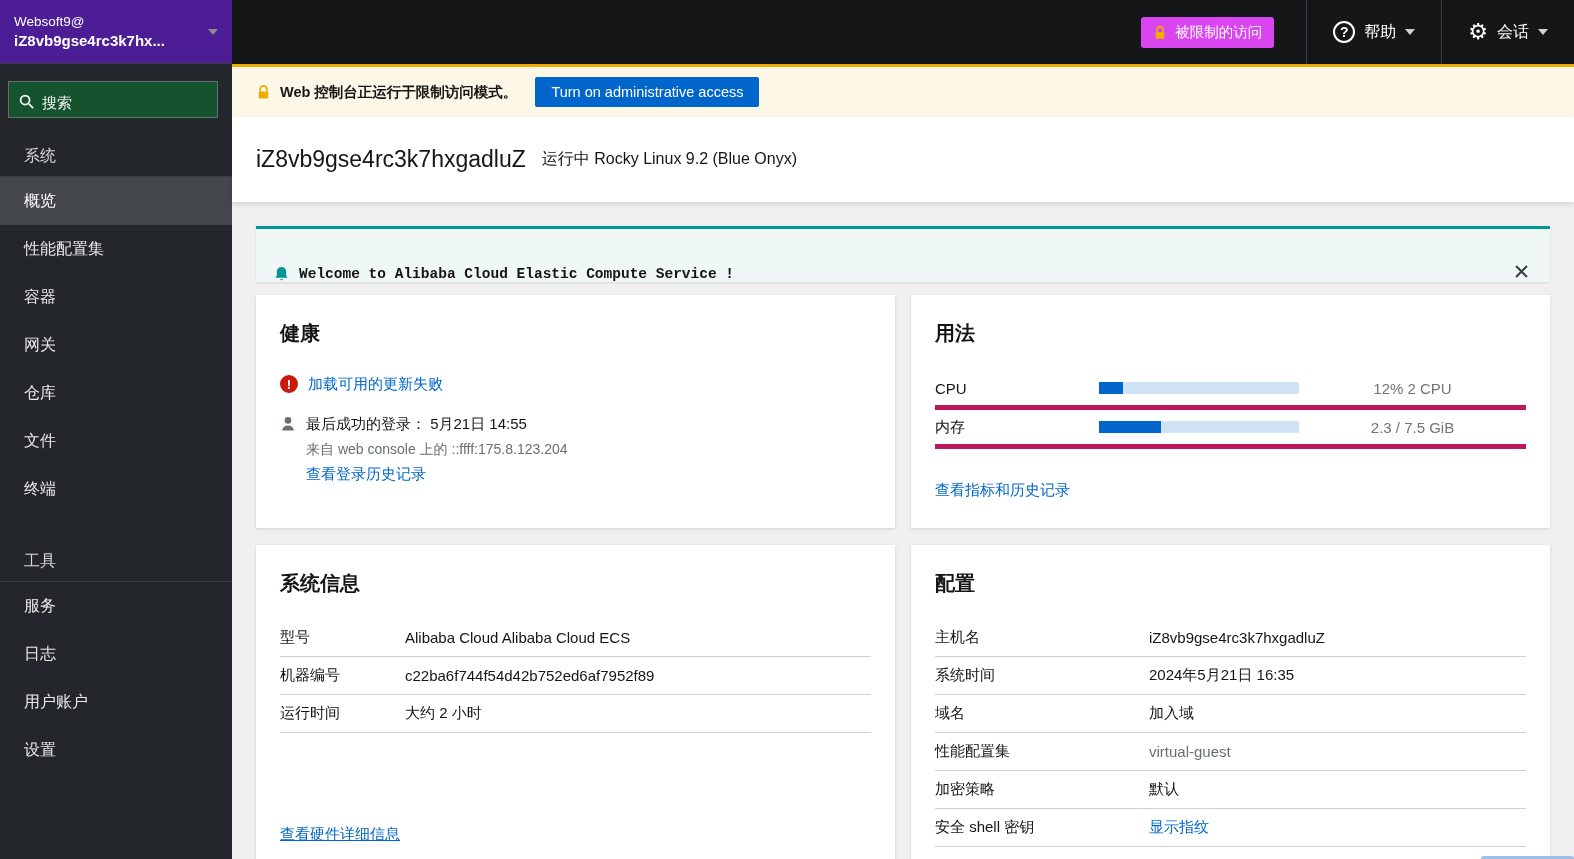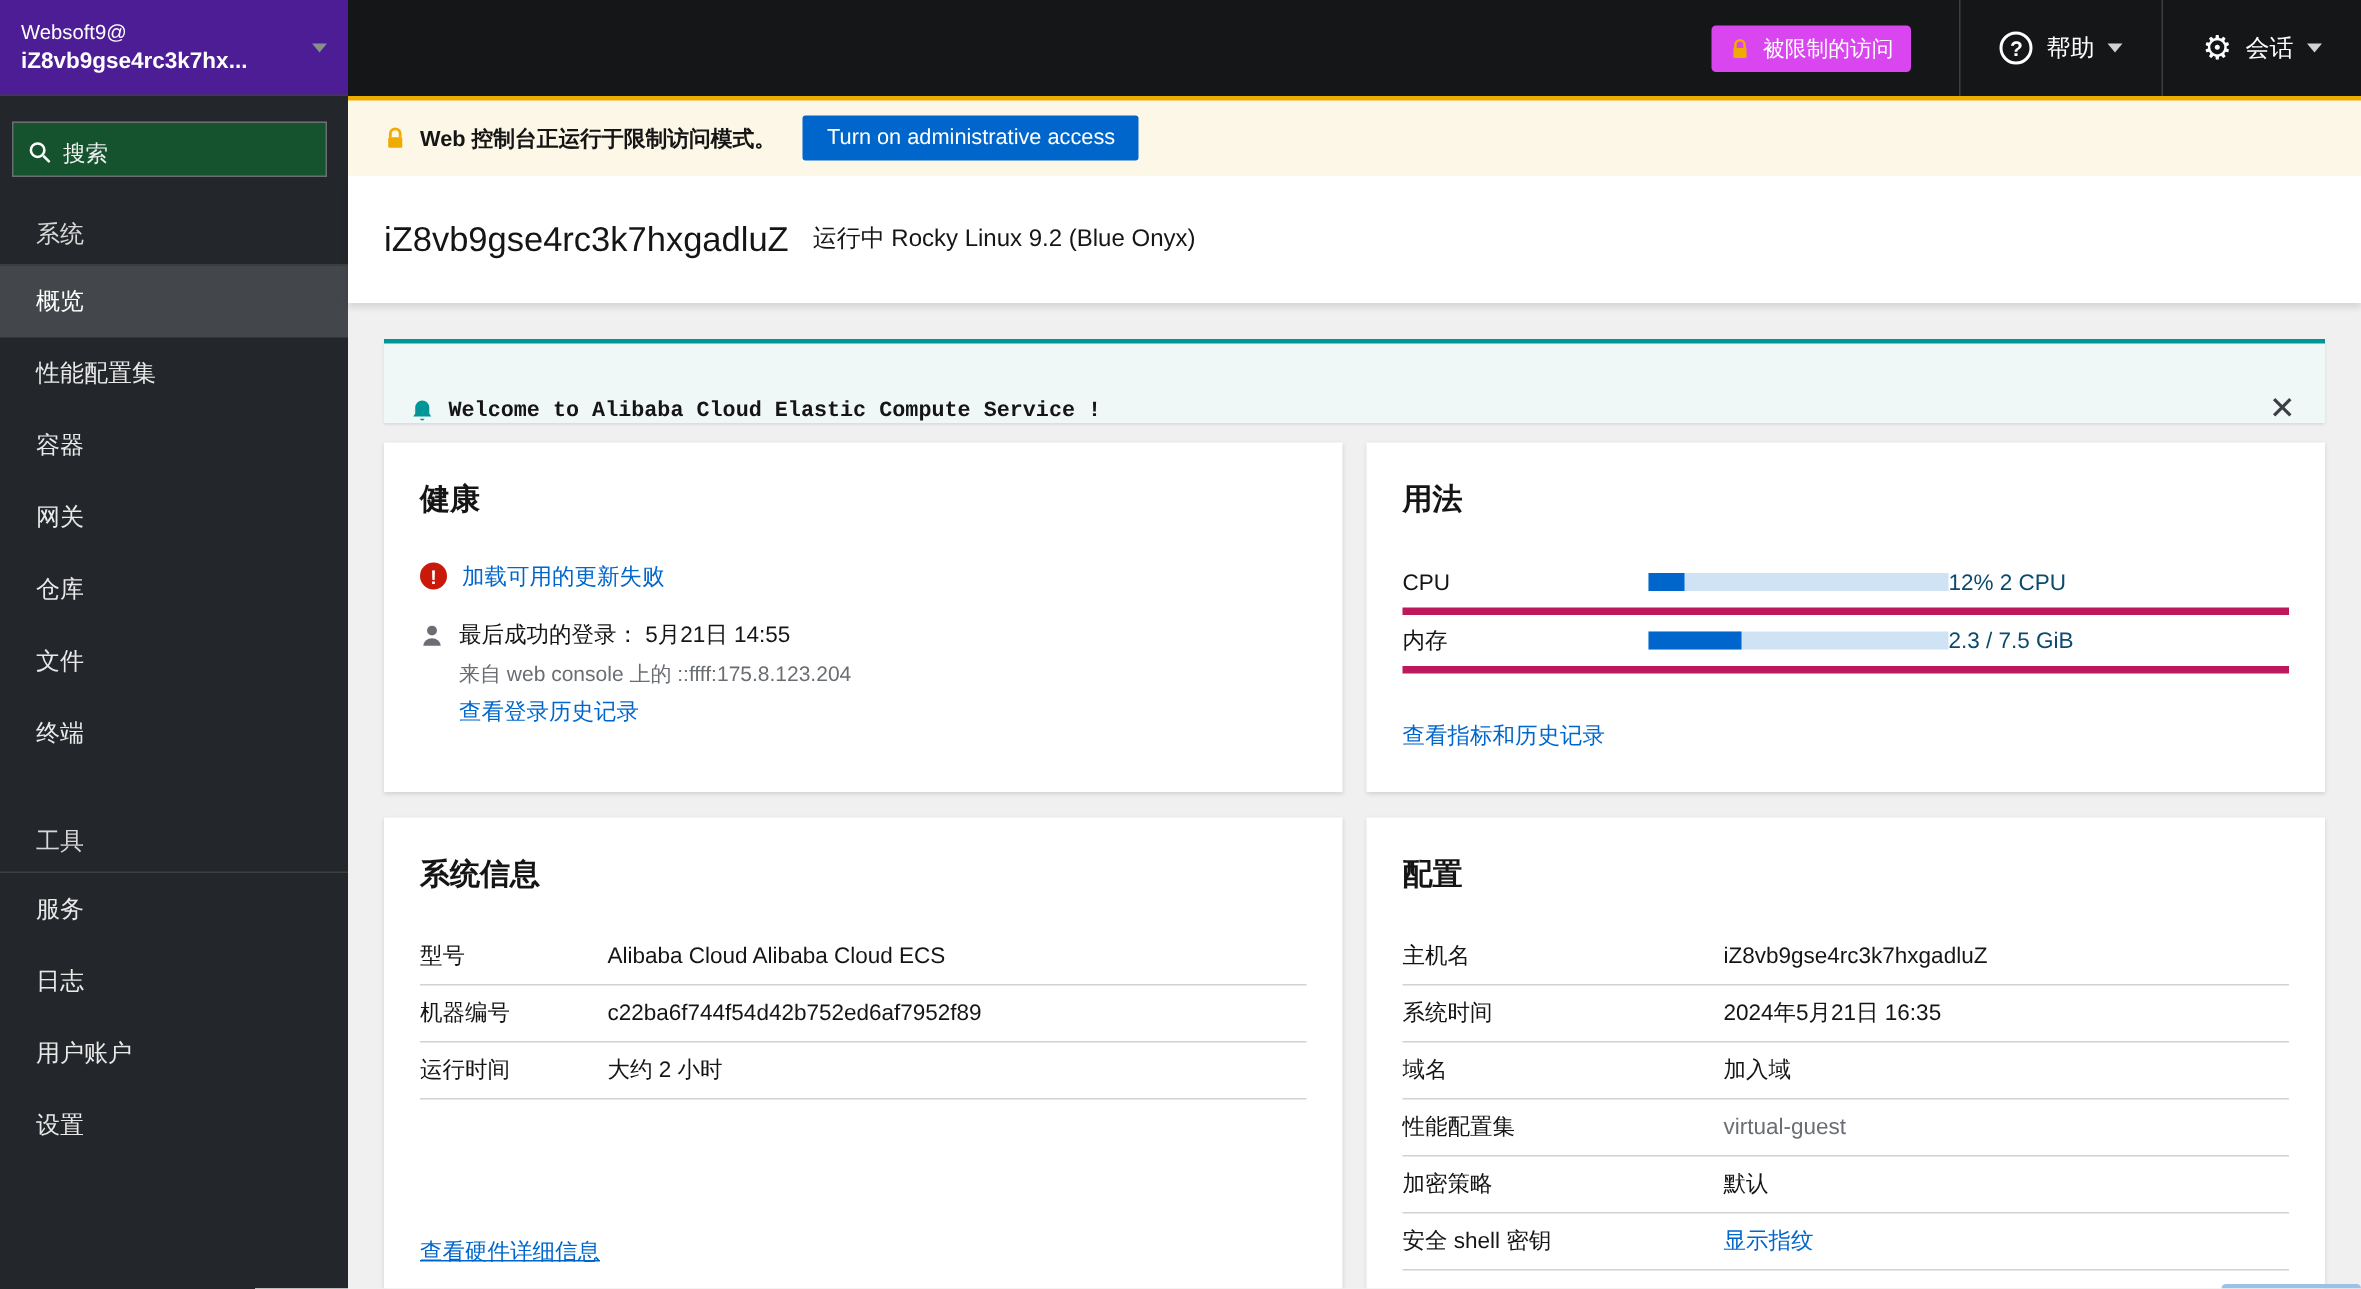--- a/index.html
+++ b/index.html
@@ -81,21 +81,21 @@
   .health-login-main { font-size:15px; color:#151515; line-height:22px; }
   .health-login-from { font-size:14px; color:#6a6e73; line-height:18px; margin-top:5px; }
   .health-login-link { display:inline-block; margin-top:7px; }
 
   
   .usage-table { margin-top:24px; }
   .usage-row { height:39px; display:flex; align-items:center; border-bottom:5px solid #be185d; }
   .usage-label { width:164px; font-size:15px; color:#151515; }
   .progress { width:200px; height:12px; background:#cfe3f5; position:relative; }
   .progress-fill { position:absolute; left:0; top:0; bottom:0; background:#0066cc; }
-  .usage-value { flex:1; text-align:left; font-size:15px; color:#0c4a6e; }
+  .usage-value { flex:1; text-align:center; font-size:15px; color:#737373; }
   .usage-link { display:inline-block; margin-top:32px; }
 
   
   .dl { margin-top:22px; }
   .dl-row { height:38px; display:flex; align-items:center; border-bottom:1px solid #d2d2d2; }
   .dl-label { font-size:15px; color:#151515; }
   .dl-value { font-size:15px; color:#151515; }
   .dl-value.muted { color:#6a6e73; }
   .sys .dl-label { width:125px; }
   .cfg .dl-label { width:214px; }

